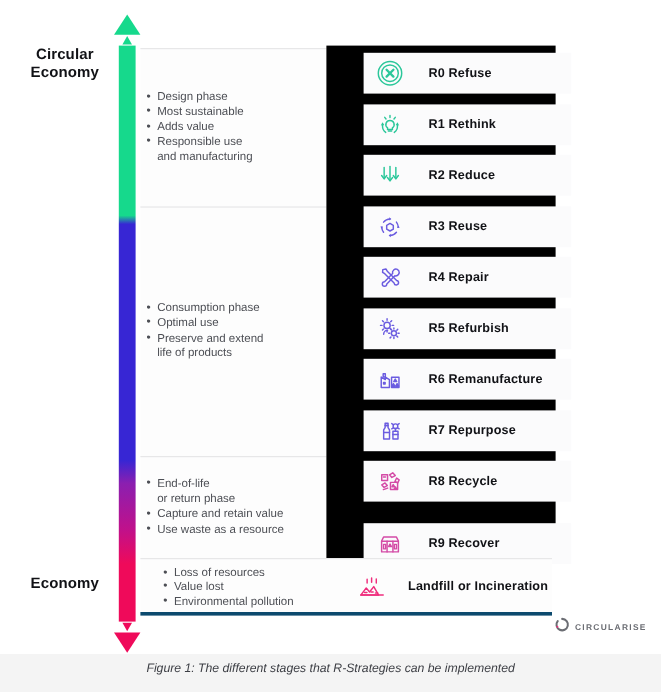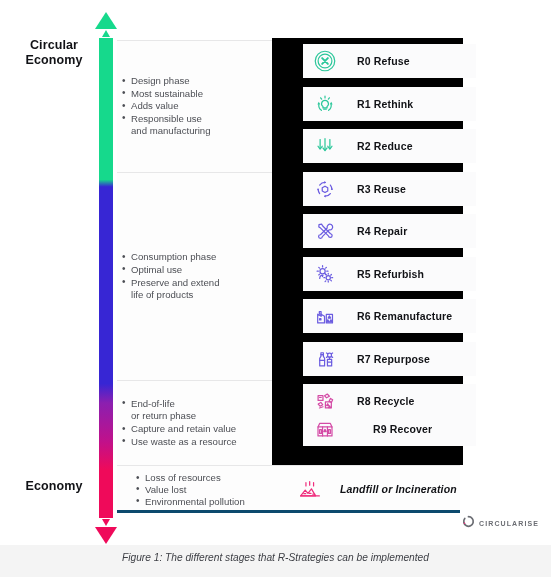--- a/index.html
+++ b/index.html
@@ -128,21 +128,21 @@
     display:flex;align-items:center;justify-content:center;flex:0 0 auto;
   }
   .rcard .rlabel{
     font-size:10.5px;font-weight:bold;color:#111216;
     margin-left:14px;letter-spacing:.15px;
   }
 
   
   #landfill-row{
     position:absolute;left:290px;top:470px;height:38px;width:180px;
-    display:flex;align-items:center;font-style:italic;
+    display:flex;align-items:center;
   }
   #landfill-row .ico{width:40px;height:34px;display:flex;align-items:center;justify-content:center;}
   #landfill-row .rlabel{
     font-size:10.5px;font-weight:bold;color:#111216;margin-left:10px;letter-spacing:.15px;
   }
 
   
   #brand{
     position:absolute;right:12px;top:514px;
     display:flex;align-items:center;gap:4px;
@@ -324,21 +324,21 @@
             <path d="M22.8 12.8l2.6 1.8-1.5 3.2-2.9-1.5z"></path>
             <path d="M16.5 17.2h7.3v7.3h-7.3z"></path>
             <path d="M19.3 19.4l1.3 2.2h-2.6z"></path>
             <path d="M21.6 21.9l-1.3 2.2h2.6z"></path>
             <path d="M7.6 19.8l3.3-2 2.3 2.7-3.3 1.9z"></path>
             <path d="M13.6 23.1l-4.4 1.5"></path>
           </svg>
         </div>
         <div class="rlabel">R8 Recycle</div>
       </div>
-      <div class="rcard" style="top: 412px; gap: 16px;">
+      <div class="rcard" style="top: 436px;">
         <div class="ico">
           <svg width="26" height="26" viewBox="0 0 32 32" fill="none" stroke="#d44ba6" stroke-width="1.5" stroke-linecap="round" stroke-linejoin="round">
             <path d="M7.4 13.5h17.2v11H7.4z"></path>
             <path d="M7.4 13.5l2-4.3h13.2l2 4.3"></path>
             <path d="M13 13.5v11M19 13.5v11"></path>
             <path d="M9.4 16.8h2.2v4.6H9.4z"></path>
             <path d="M20.4 16.8h2.2v4.6h-2.2z"></path>
             <path d="M16 16.5l1.5 2.6h-3z"></path>
           </svg>
         </div>

